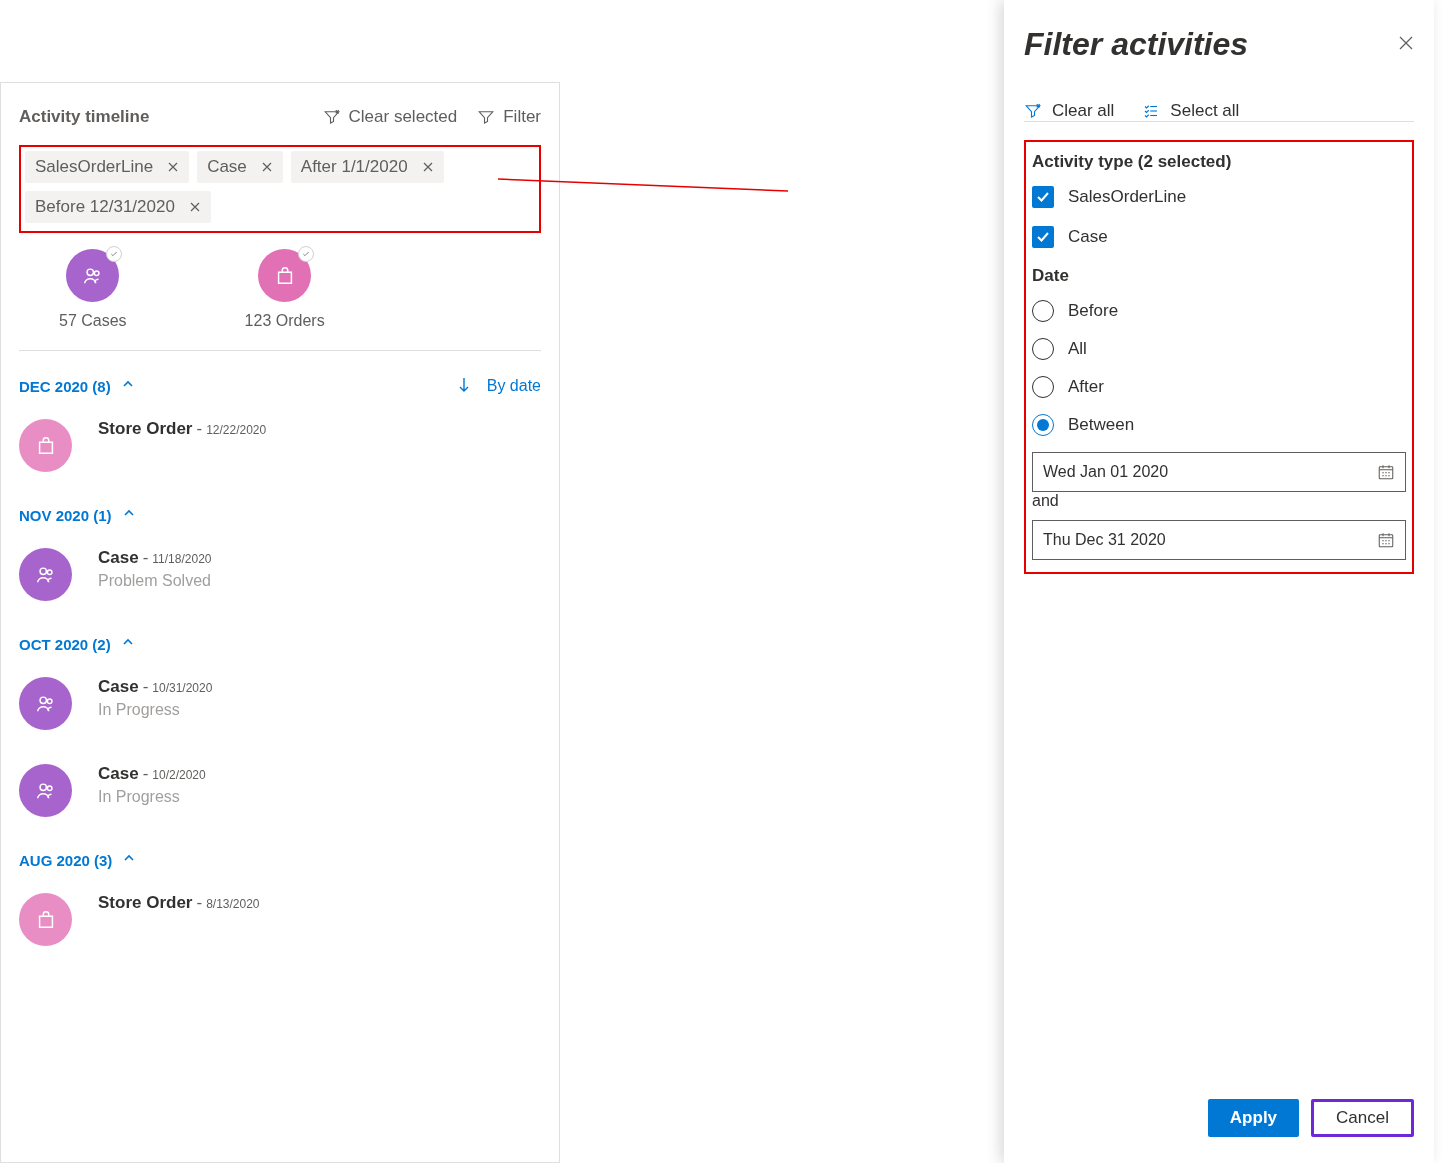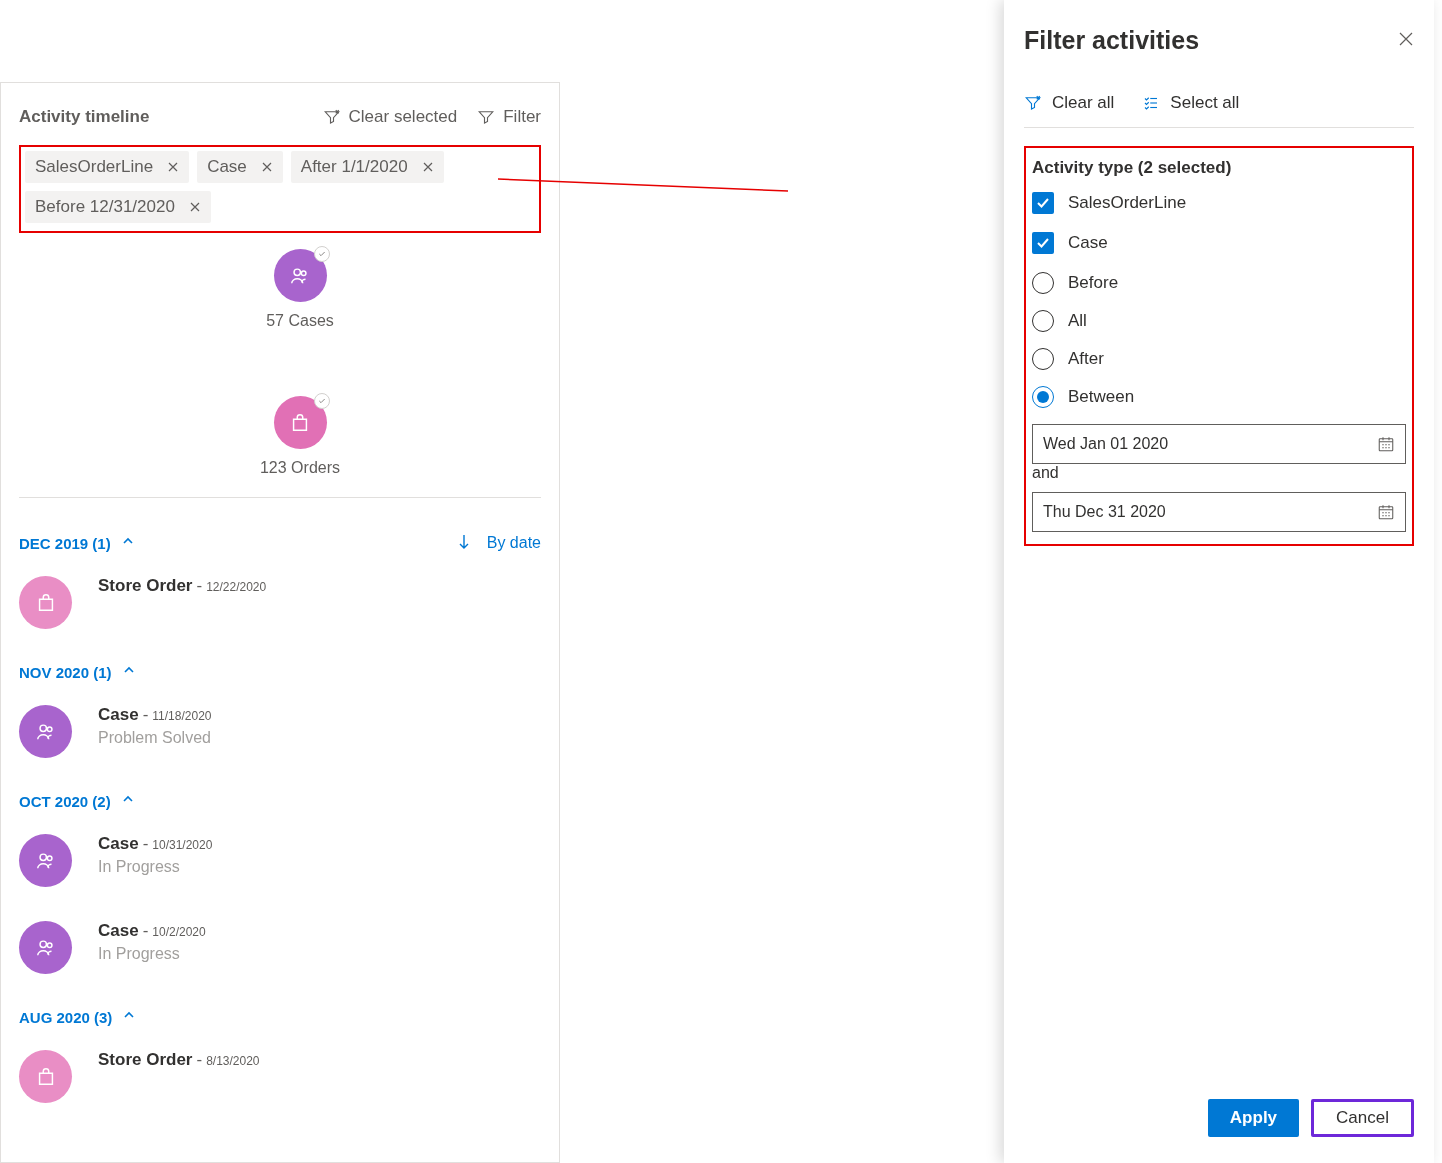--- a/index.html
+++ b/index.html
@@ -8,21 +8,21 @@
   .left-panel { position: absolute; left: 0; top: 82px; width: 560px; border: 1px solid #e1dfdd; background: #fff; padding: 24px 18px 0 18px; height: 1081px; overflow: hidden; }
   .lp-header { display: flex; align-items: flex-end; margin-bottom: 18px; }
   .lp-title { font-size: 17px; font-weight: 600; color: #605e5c; flex: 1; }
   .lp-action { display: inline-flex; align-items: center; gap: 8px; color: #605e5c; font-size: 17px; margin-left: 20px; cursor: pointer; }
   .lp-action svg { width: 18px; height: 18px; }
 
   .chips-box { border: 2px solid #e60000; padding: 4px 4px 8px 4px; margin-bottom: 10px; display: flex; flex-wrap: wrap; gap: 8px; }
   .chip { display: inline-flex; align-items: center; background: #f3f2f1; border-radius: 2px; padding: 6px 10px; font-size: 17px; color: #605e5c; gap: 14px; }
   .chip .x { width: 12px; height: 12px; cursor: pointer; }
 
-  .summary-row { display: flex; gap: 66px; padding: 6px 0 20px 40px; border-bottom: 1px solid #e1dfdd; margin-bottom: 36px; flex-direction: column; }
+  .summary-row { display: flex; gap: 118px; padding: 6px 0 20px 40px; border-bottom: 1px solid #e1dfdd; margin-bottom: 26px; }
   .summary-item { display: flex; flex-direction: column; align-items: center; gap: 10px; }
   .summary-circle { width: 53px; height: 53px; border-radius: 50%; display: flex; align-items: center; justify-content: center; position: relative; }
   .summary-circle.purple { background: #a864cd; }
   .summary-circle.pink { background: #e170b5; }
   .summary-circle .badge { position: absolute; top: -3px; right: -3px; width: 16px; height: 16px; border-radius: 50%; background: #fff; border: 1px solid #d2d0ce; display:flex; align-items:center; justify-content:center;}
   .summary-circle .badge svg{width:8px;height:8px;}
   .summary-circle svg { width: 22px; height: 22px; }
   .summary-label { font-size: 16px; color: #605e5c; }
 
   .month-row { display: flex; align-items: center; margin-bottom: 24px; }
@@ -38,25 +38,25 @@
   .act-icon.purple{background:#a864cd;}
   .act-icon svg{width:22px;height:22px;}
   .act-body .title-line{font-size:17px; color:#323130; font-weight:600;}
   .act-body .title-line .sep{color:#605e5c; font-weight:400; margin:0 4px;}
   .act-body .title-line .date{color:#605e5c; font-weight:400; font-size:12px;}
   .act-body .sub{color:#a19f9d; font-size:16px; margin-top:4px;}
 
   
   .right-panel { position: absolute; right: 8px; top: 0; width: 430px; height: 1163px; background:#fff; box-shadow: -4px 0 14px rgba(0,0,0,0.15); padding: 26px 20px; display:flex; flex-direction:column;}
   .rp-header{display:flex; align-items:center; margin-bottom:38px;}
-  .rp-title{font-size:25px; font-weight:700; flex:1; color:#323130;}
+  .rp-title{font-size:32px; font-weight:700; flex:1; color:#323130;font-style:italic;}
   .close-btn{cursor:pointer;}
   .close-btn svg{width:16px;height:16px;}
 
-  .rp-toolbar{display:flex; gap:28px; padding-bottom:14px; border-bottom:1px solid #e1dfdd; margin-bottom:18px;}
+  .rp-toolbar{display:flex; gap:28px; border-bottom:1px solid #e1dfdd; margin-bottom:18px;}
   .rp-tool{display:inline-flex; align-items:center; gap:10px; color:#323130; font-size:17px; cursor:pointer;}
   .rp-tool svg{width:18px;height:18px;}
 
   .red-box{border:2px solid #e60000; padding:10px 6px 12px 6px;}
   .section-label{font-size:17px; font-weight:700; margin-bottom:14px;}
   .checkbox-row{display:flex; align-items:center; gap:14px; margin-bottom:18px; cursor:pointer;}
   .cb{width:22px;height:22px;border-radius:2px; background:#0078d4; display:flex;align-items:center;justify-content:center;}
   .cb svg{width:14px;height:14px;}
   .cb-label{font-size:17px;}
 
@@ -155,21 +155,21 @@
               <path d="M2 6l2.5 2.5L10 3"></path>
             </svg>
           </div>
       </div>
       <div class="summary-label">123 Orders</div>
     </div>
   </div>
 
   <div id="groups-container">
       <div class="month-row">
-        <span class="month-label">DEC 2019 (1)</span>
+        <span class="month-label">DEC 2020 (8)</span>
         <span class="chev"><svg viewBox="0 0 14 14" stroke="#0078d4" stroke-width="1.6" fill="none">
             <path d="M3 9l4-4 4 4"></path>
           </svg></span>
         <div class="sort-action">
           <svg viewBox="0 0 12 16" stroke="#0078d4" stroke-width="1.4" fill="none">
             <path d="M6 1v13M2 10l4 4 4-4"></path>
           </svg>
           <span>By date</span>
         </div>
       </div>
@@ -307,20 +307,21 @@
         <div class="checkbox-row">
           <div class="cb">
             <svg viewBox="0 0 14 14" stroke="#fff" stroke-width="2" fill="none">
               <path d="M2 7l3.5 3.5L12 3"></path>
             </svg>
           </div>
           <span class="cb-label">Case</span>
         </div>
       </div>
 
+    <div class="section-label" style="margin-top:18px;">Date</div>
     <div id="date-options-container">
         <div class="radio-row">
           <div class="radio "></div>
           <span class="radio-label">Before</span>
         </div>
         <div class="radio-row">
           <div class="radio "></div>
           <span class="radio-label">All</span>
         </div>
         <div class="radio-row">

